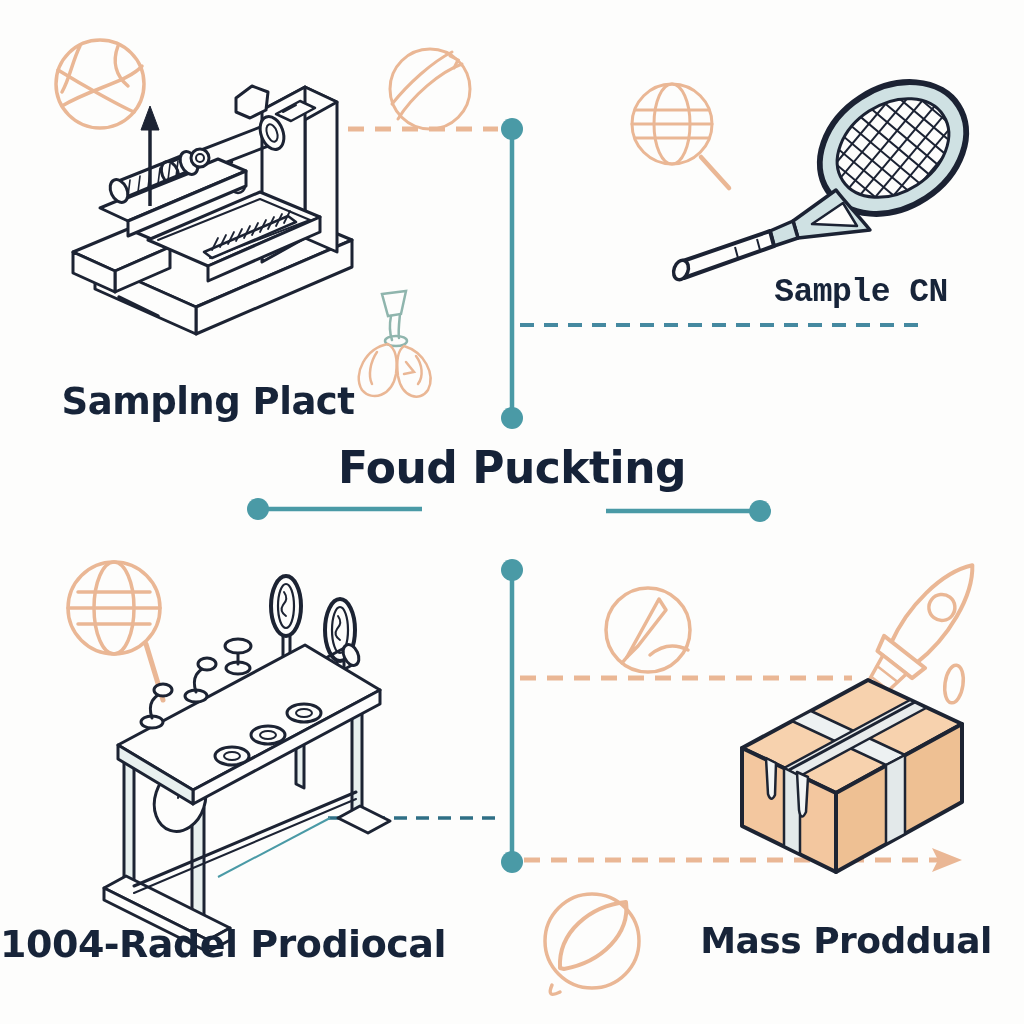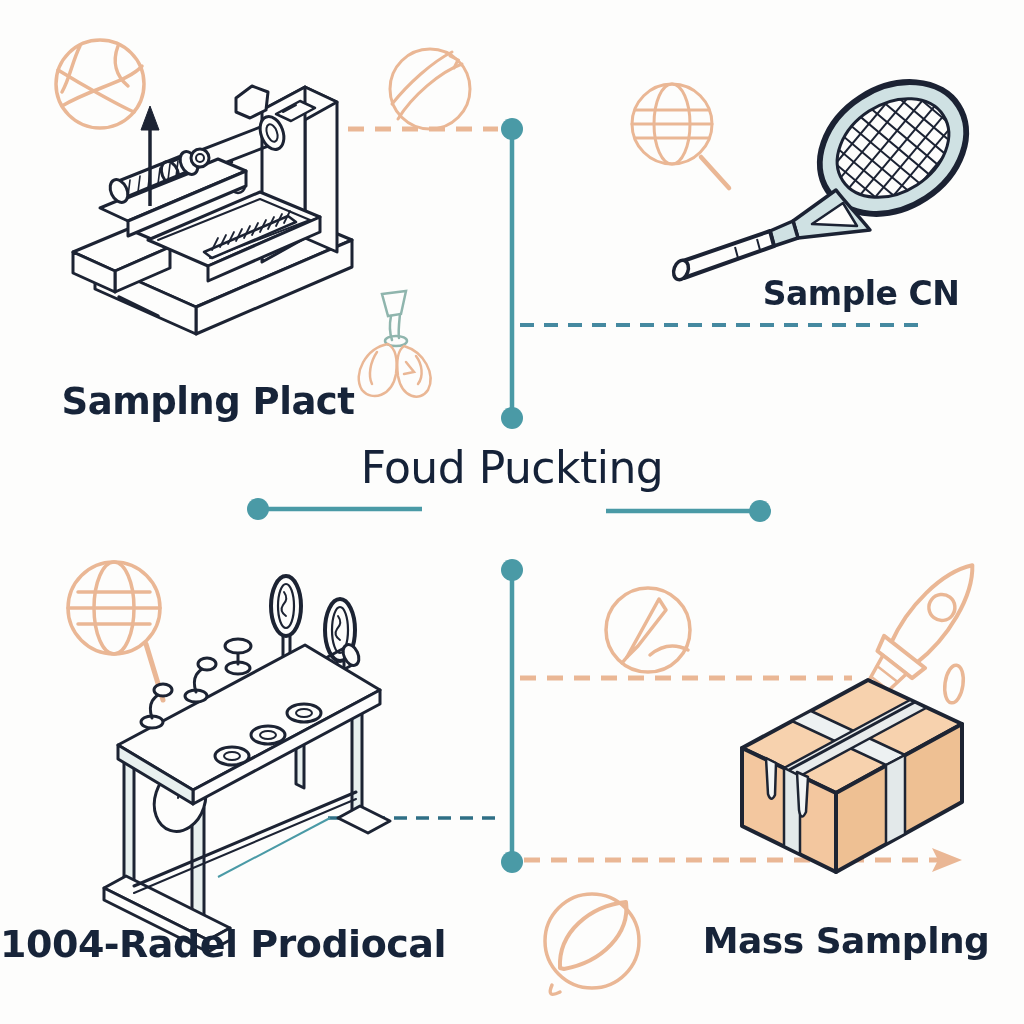--- a/index.html
+++ b/index.html
@@ -7,26 +7,26 @@
     position:relative;width:1024px;height:1024px;margin:0 auto;
     background:#fdfdfc;overflow:hidden;
     font-family:"DejaVu Sans","Liberation Sans",sans-serif;
   }
   svg.art{position:absolute;inset:0;display:block;}
   .label{
     position:absolute;transform:translateX(-50%);
     font-weight:700;color:#172439;white-space:nowrap;letter-spacing:-0.5px;
   }
   .label.tl{left:196px;top:380px;font-size:37px;margin-left:12px;}
-  .label.tr{left:861px;top:274px;font-size:33px;}
+  .label.tr{left:861px;top:274px;font-size:33px;font-family:Liberation Mono, monospace;}
   .label.bl{left:223px;top:922px;font-size:38px;}
   .label.br{left:846px;top:920px;font-size:36px;}
   .title{
     position:absolute;left:512px;top:442px;transform:translateX(-50%);
-    text-align:center;color:#152238;font-weight:400;
+    text-align:center;color:#152238;font-weight:700;
     font-size:44px;line-height:52px;letter-spacing:-0.5px;white-space:nowrap;
   }
   .subtext{
     position:absolute;left:830px;top:352px;transform:translateX(-50%);
     text-align:center;color:#41484f;font-weight:400;
     font-size:26px;line-height:36px;white-space:nowrap;
   }
 </style>
 </head>
 <body>
@@ -333,15 +333,15 @@
 
 <div class="title">
   <div>Foud Puckting</div>
 </div>
 
 <div class="label tl">Samplng Plact</div>
 <div class="label tr">Sample CN</div>
 <div class="subtext">
 </div>
 <div class="label bl">1004-Radel Prodiocal</div>
-<div class="label br">Mass Samplng</div>
+<div class="label br">Mass Proddual</div>
 
 </div>
 
 </body></html>

